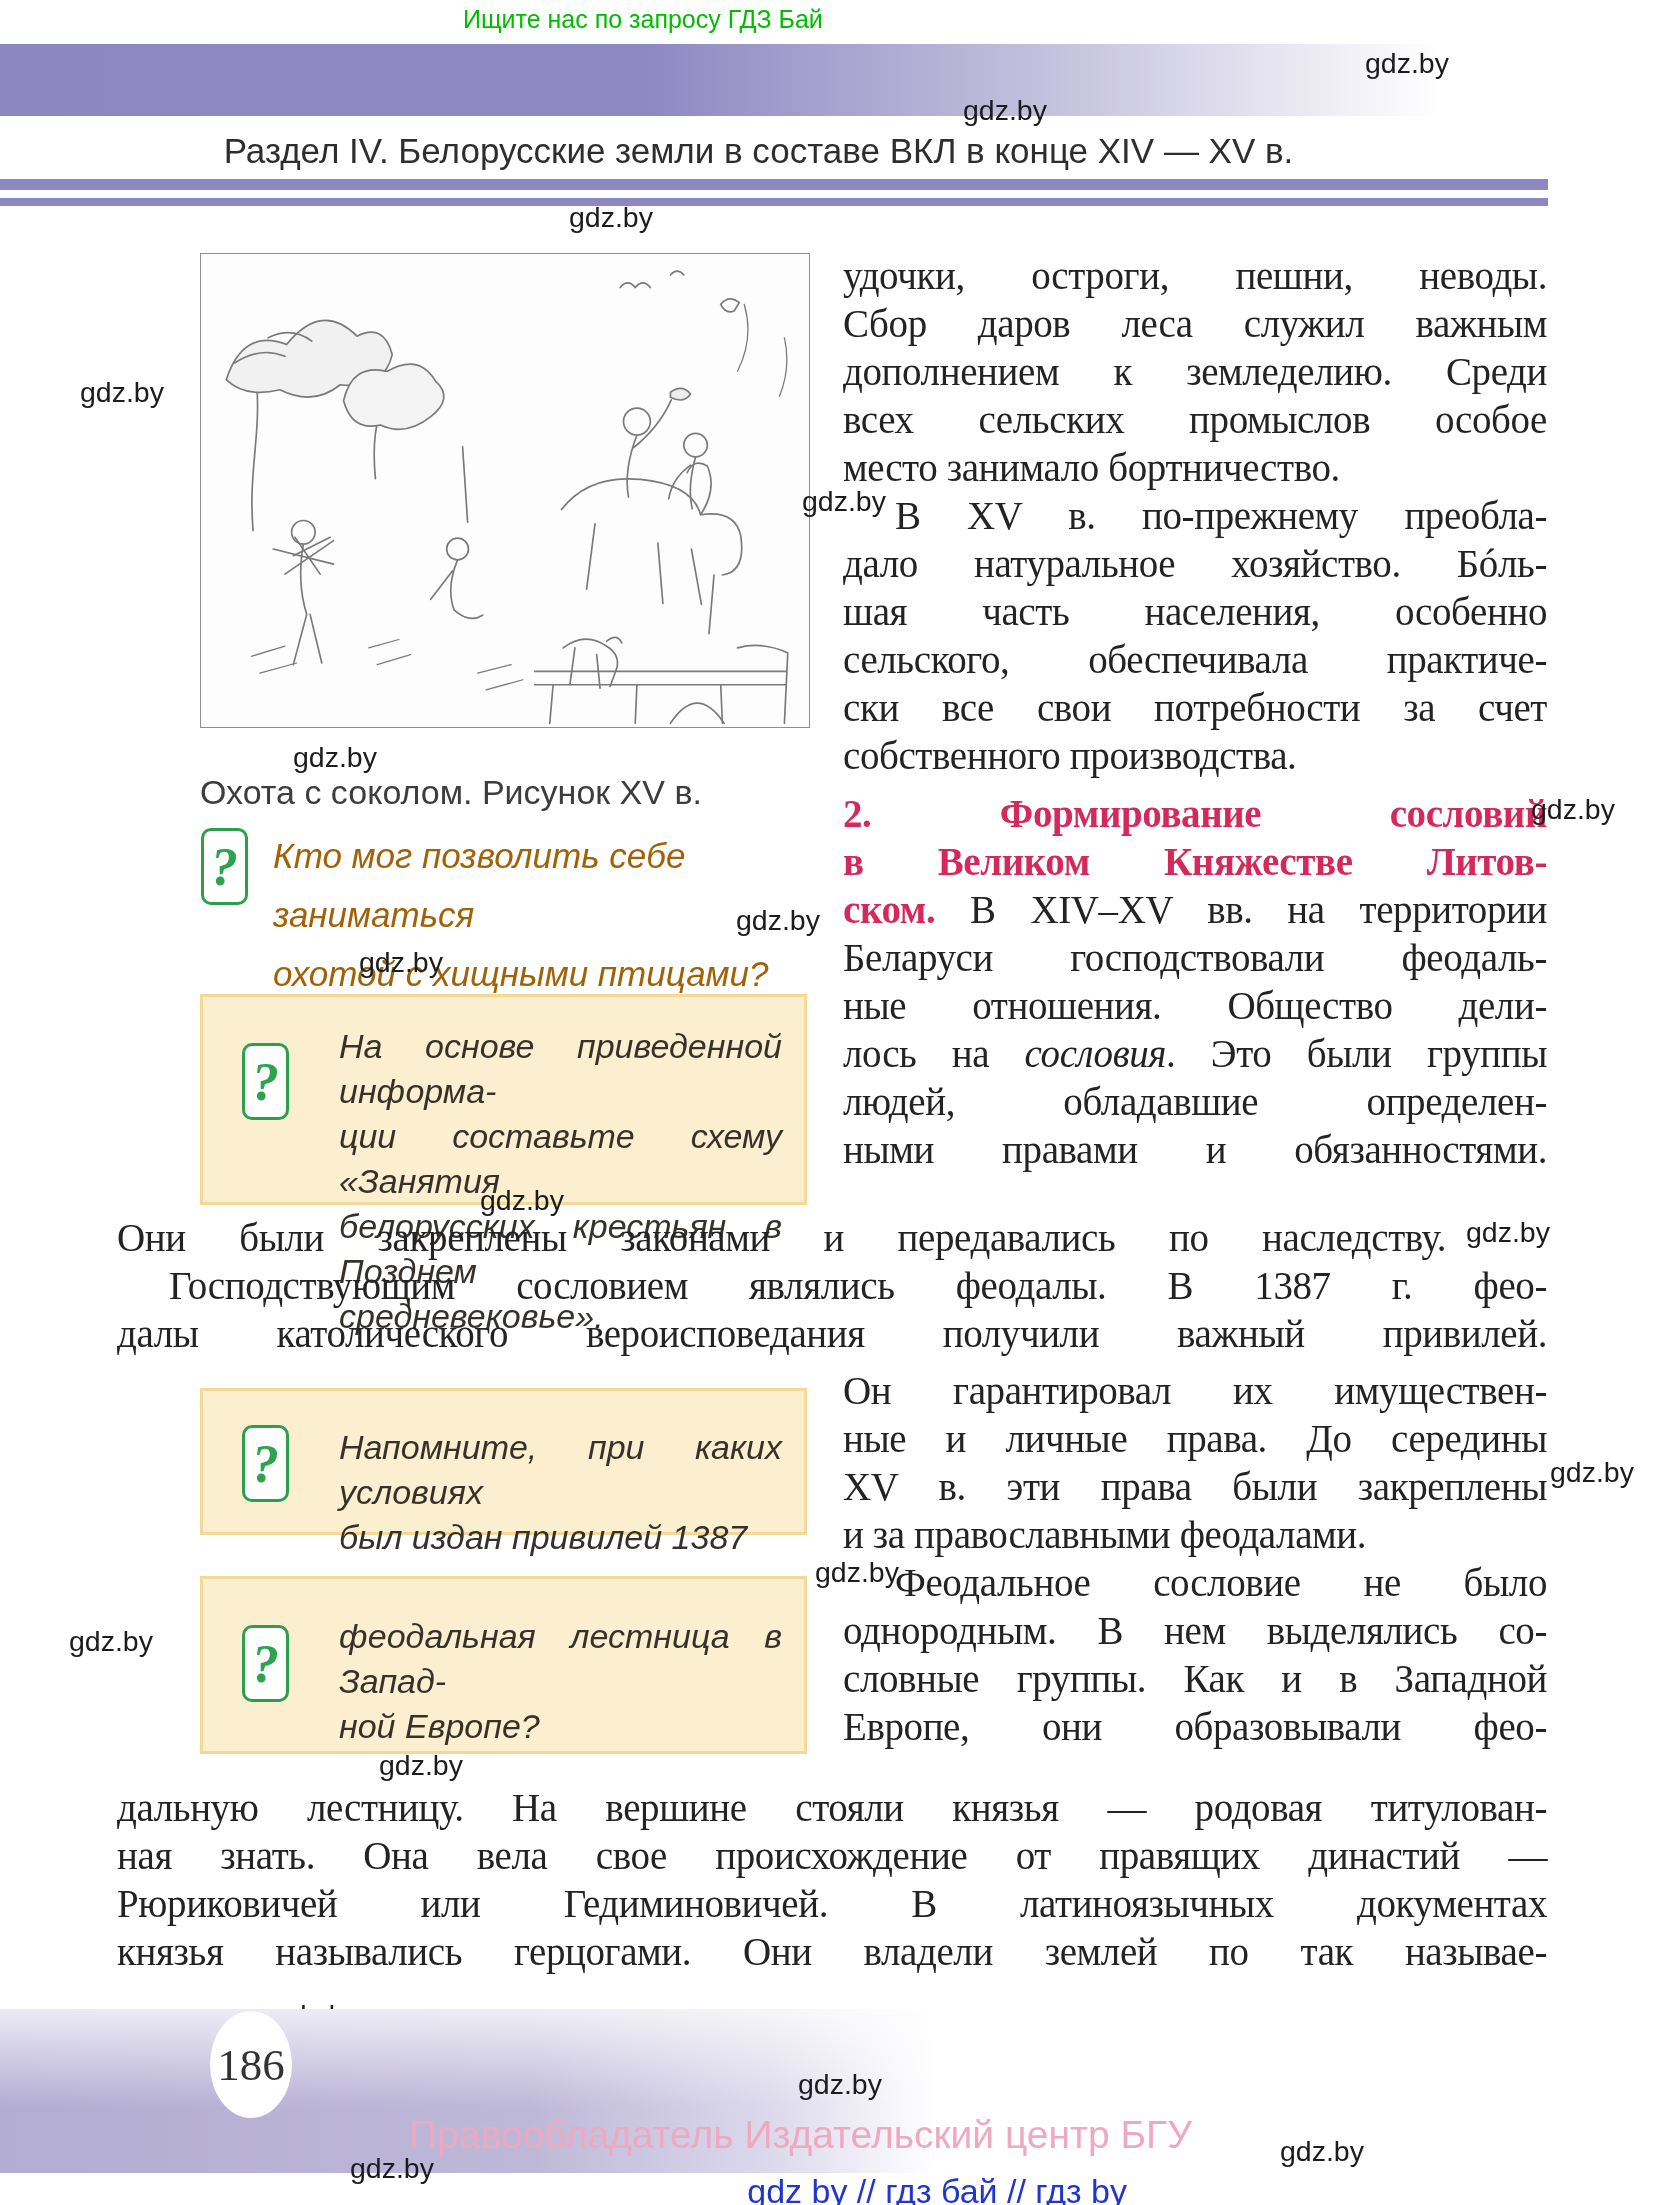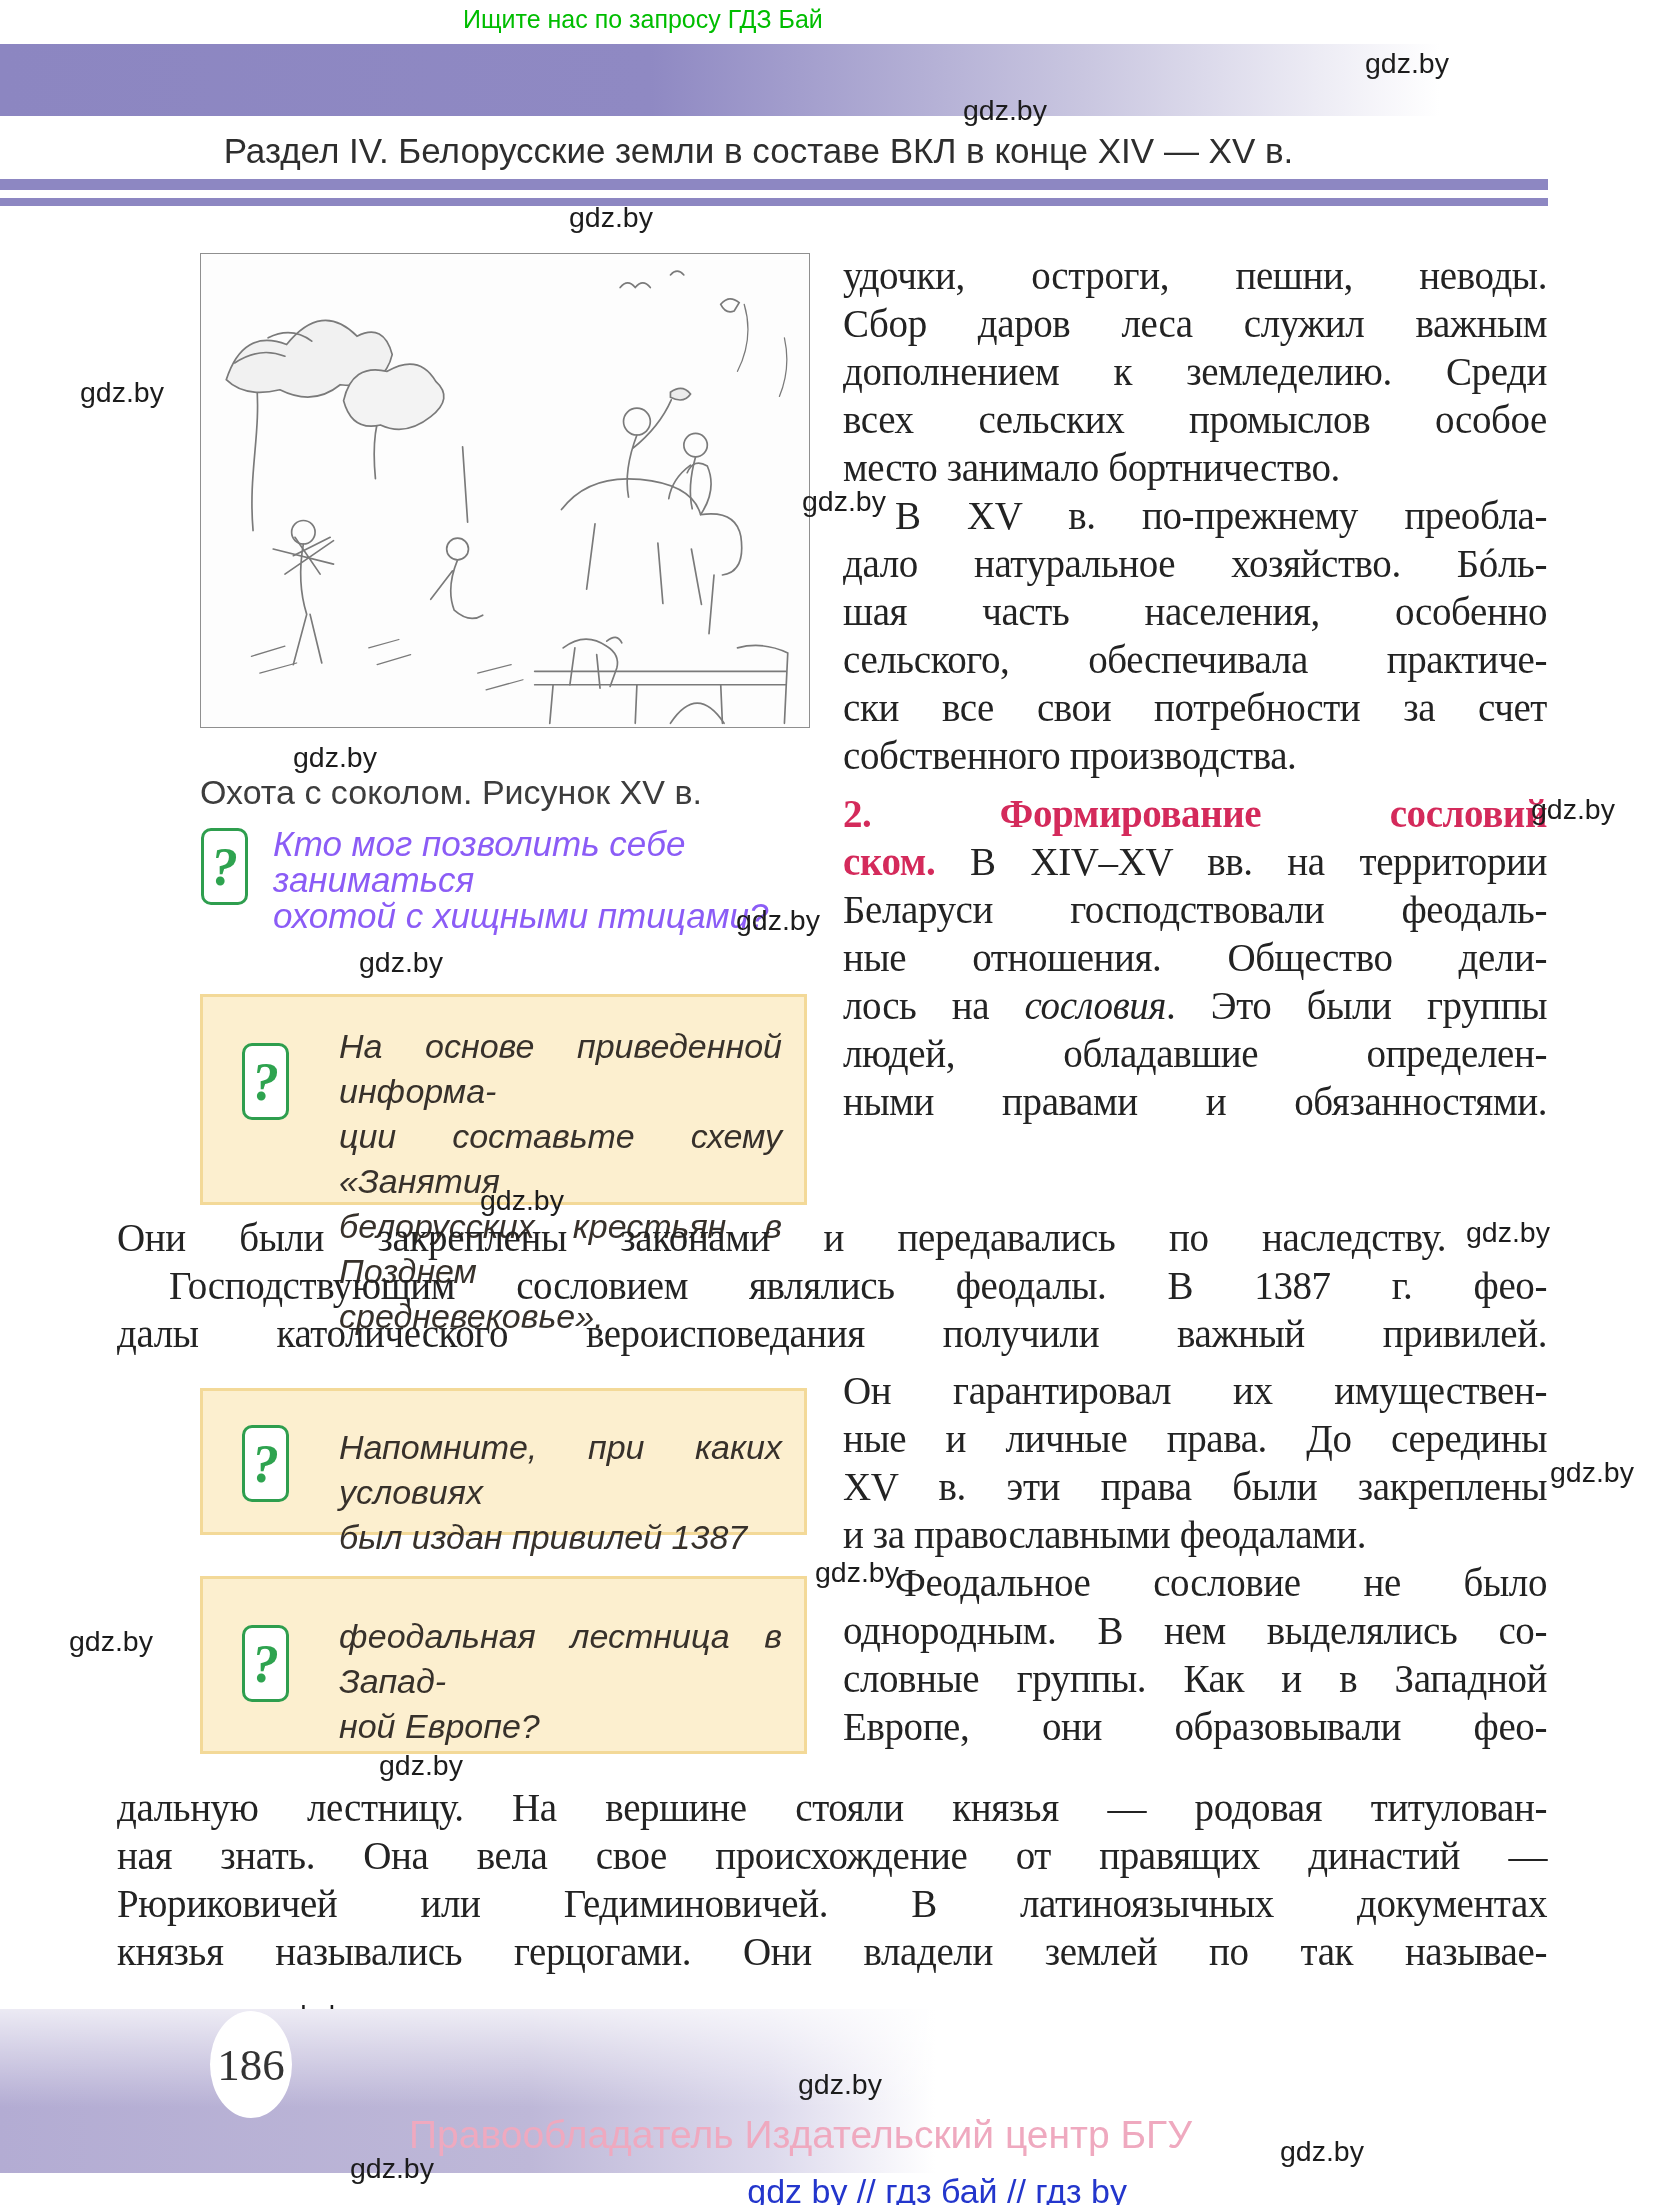--- a/index.html
+++ b/index.html
@@ -21,21 +21,21 @@
              box-sizing:border-box;background:#fdfdfd;}
   .caption{left:200px;top:773px;width:610px;text-align:left;
            font-family:"Liberation Sans",sans-serif;font-size:34px;color:#3d3d3d;}
   
   .qicon{width:47px;height:77px;border:3.4px solid #2e9e4e;border-radius:10px;background:#ffffff;
          box-sizing:border-box;display:flex;align-items:center;justify-content:center;
          font-family:"Liberation Serif",serif;font-weight:bold;font-style:italic;
          font-size:54px;color:#2ea34f;}
   
   .qtext{font-family:"Liberation Sans",sans-serif;font-style:italic;font-size:35px;
-         color:#8b5cf6;line-height:36px;}
+         color:#a16207;line-height:59px;}
   .boxtext{font-family:"Liberation Sans",sans-serif;font-style:italic;font-size:34px;
            color:#37312b;line-height:45px;}
   
   .ybox{background:#fcefcf;border:3.4px solid #f3d998;box-sizing:border-box;width:607px;}
   
   .rc{width:704px;}
   .line{height:48px;line-height:48px;font-size:39px;letter-spacing:-0.4px;white-space:nowrap;}
   .j{white-space:normal;text-align:justify;text-align-last:justify;}
   .ind{text-indent:52px;}
   .red{color:#d42a5b;font-weight:bold;}
@@ -144,20 +144,21 @@
     <div class="line j">дало натуральное хозяйство. Бóль-</div>
     <div class="line j">шая часть населения, особенно</div>
     <div class="line j">сельского, обеспечивала практиче-</div>
     <div class="line j">ски все свои потребности за счет</div>
     <div class="line">собственного производства.</div>
   </div>
   <span class="abs wm" style="left:802px;top:485px;">gdz.by</span>
 
   <div class="abs rc" style="left:843px;top:790px;">
     <div class="line j red">2. Формирование сословий</div>
+    <div class="line j red">в Великом Княжестве Литов-</div>
     <div class="line j"><span class="red">ском.</span><span> В XIV–XV вв. на территории</span></div>
     <div class="line j">Беларуси господствовали феодаль-</div>
     <div class="line j">ные отношения. Общество дели-</div>
     <div class="line j"><span>лось на </span><span class="it">сословия</span><span>. Это были группы</span></div>
     <div class="line j">людей, обладавшие определен-</div>
     <div class="line j">ными правами и обязанностями.</div>
   </div>
   <span class="abs wm" style="left:1531px;top:793px;">gdz.by</span>
 
   <span class="abs wm" style="left:480px;top:1184px;">gdz.by</span>

